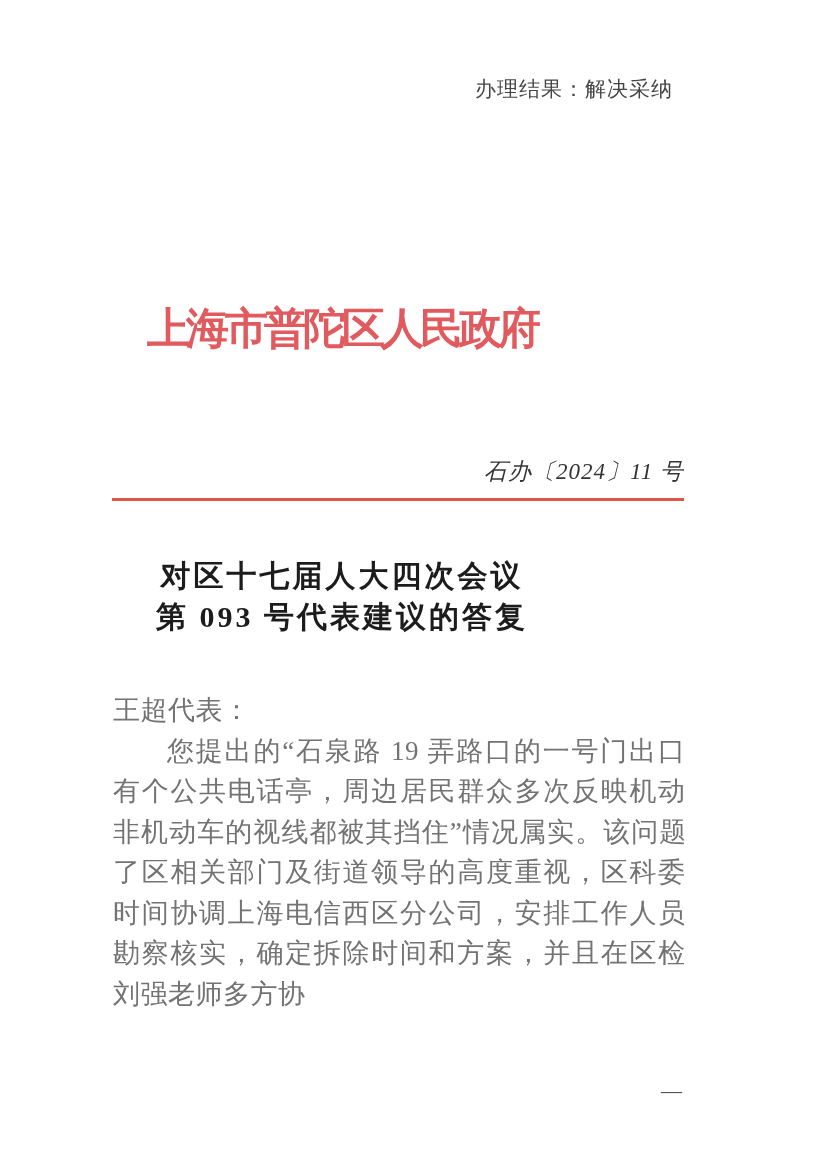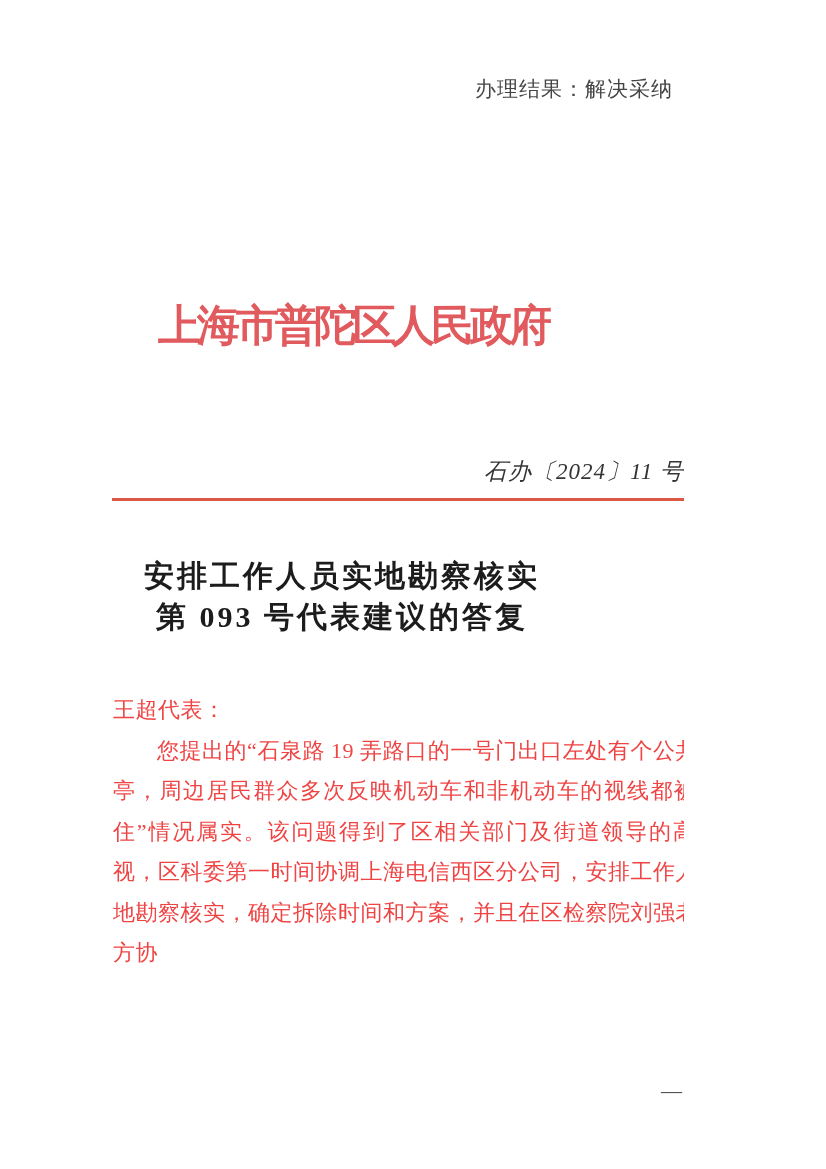--- a/index.html
+++ b/index.html
@@ -24,30 +24,29 @@
     font-size: 21px;
     line-height: 31px;
     color: #454545;
     letter-spacing: 1px;
     white-space: nowrap;
   }
   
   .letterhead-org {
     position: absolute;
     top: 291px;
-    left: 11px;
+    left: 0;
     width: 100%;
     text-align: center;
     font-weight: bold;
     font-size: 43px;
     line-height: 60px;
     letter-spacing: -4px;
     color: #e05a5e;
     white-space: nowrap;
-    font-family: Liberation Mono, monospace;
   }
   
   .doc-number {
     position: absolute;
     top: 451px;
     left: 0;
     width: 100%;
     text-align: right;
     font-style: italic;
     font-size: 23px;
@@ -77,23 +76,23 @@
     letter-spacing: 3px;
     color: #1c1c1c;
     white-space: nowrap;
   }
   
   .doc-body {
     position: absolute;
     left: 113px;
     top: 682px;
     width: 630px;
-    font-size: 22px;
+    font-size: 27px;
     line-height: 40.5px;
-    color: #ef4444;
+    color: #737373;
     text-align: justify;
     text-justify: inter-ideograph;
     letter-spacing: 0.5px;
   }
   .doc-body .salutation {
     text-indent: 0;
   }
   .doc-body p.para {
     margin: 0;
     text-indent: 2em;
@@ -123,21 +122,21 @@
 
   <div class="letterhead-org" style="color: rgb(224, 90, 94);">
     <div>上海市普陀区人民政府</div>
   </div>
 
   <div class="doc-number">石办〔2024〕11 号</div>
 
   <div class="red-divider" style="background: rgb(220, 87, 68);"></div>
 
   <div class="doc-title">
-    <div>安排工作人员实地勘察核实</div>
+    <div>对区十七届人大四次会议</div>
     <div>第 093 号代表建议的答复</div>
   </div>
 
   <div class="doc-body">
     <div class="salutation">王超代表：</div>
     <p class="para">您提出的“石泉路 19 弄路口的一号门出口左处有个公共电话亭，周边居民群众多次反映机动车和非机动车的视线都被其挡住”情况属实。该问题得到了区相关部门及街道领导的高度重视，区科委第一时间协调上海电信西区分公司，安排工作人员实地勘察核实，确定拆除时间和方案，并且在区检察院刘强老师多方协</p>
   </div>
 
   <div class="page-number">— 1 —</div>
 

